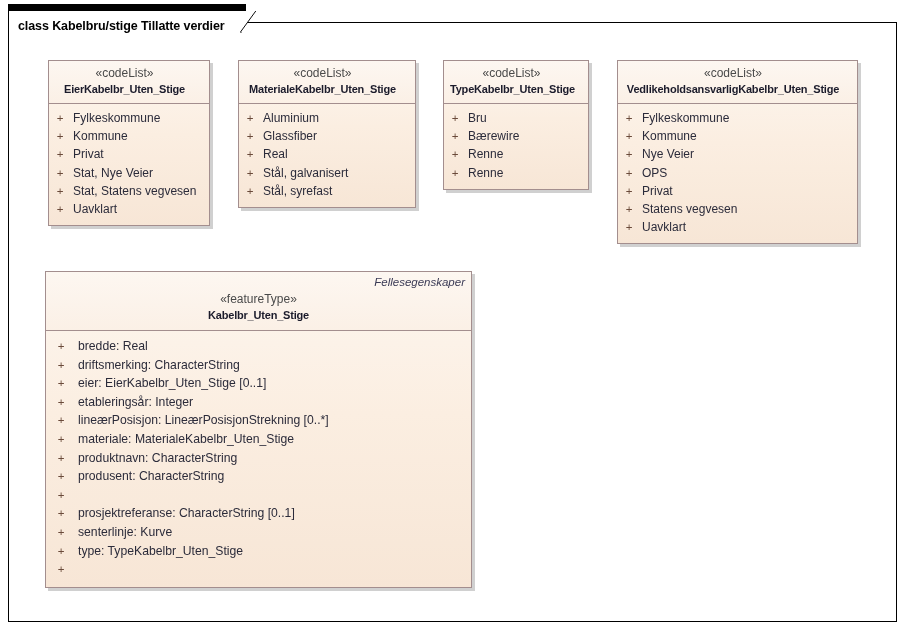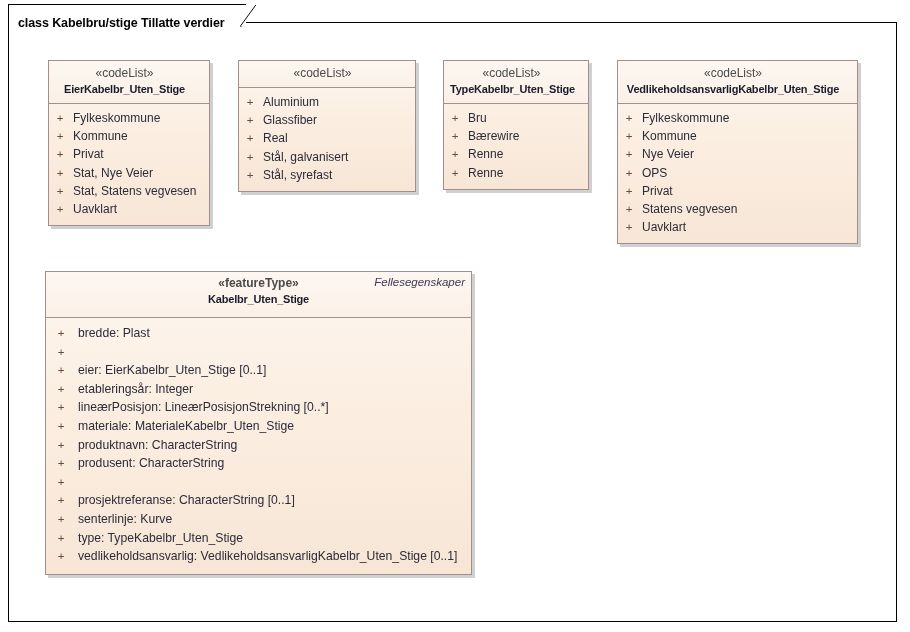--- a/index.html
+++ b/index.html
@@ -15,21 +15,21 @@
     position:absolute;left:8px;top:22px;width:889px;height:600px;
     border:1px solid #000;box-sizing:border-box;background:transparent;
   }
   .frame-tab{
     position:absolute;left:8px;top:4px;height:22px;
     box-sizing:border-box;background:#fff;
     z-index:3;
   }
   .frame-tab .tabbody{
     position:relative;height:22px;box-sizing:border-box;
-    border-top:1px solid #000000;border-left:1px solid #000;
+    border-top:7px solid #000000;border-left:1px solid #000;
     background:#fff;
     padding:15px 0 0 9px;
     display:flex;align-items:center;
   }
   .frame-tab .tabtext{
     font-size:12.5px;font-weight:bold;color:#000;white-space:nowrap;
     letter-spacing:-0.1px;padding-right:6px;
   }
   
   .tab-diag{
@@ -73,21 +73,21 @@
   .atxt{padding-left:2px;}
 
   
   #box-eier      {left:48px; top:60px;  width:162px;}
   #box-materiale {left:238px;top:60px;  width:178px;}
   #box-type      {left:443px;top:60px;  width:146px;}
   #box-vedlike   {left:617px;top:60px;  width:241px;}
   #box-feature   {left:45px; top:271px; width:427px;}
 
   #box-feature .hdr{padding:4px 6px 7px 6px;min-height:46px;}
-  #box-feature .stereo{font-weight:bold;}
+  #box-feature .stereo{margin-top:16px;}
   #box-feature .attrs{padding:6px 0 8px 0;}
   #box-feature .attr{line-height:18.6px;font-size:12.2px;}
   #box-feature .vis{width:30px;flex:0 0 30px;}
 </style>
 </head>
 <body>
 
 <div id="canvas">
 
   <div class="frame"></div>
@@ -132,20 +132,21 @@
       <div class="attr">
           <span class="vis">+</span>
           <span class="atxt">Uavklart</span>
         </div>
     </div>
   </div>
 
   <div class="umlbox" id="box-materiale">
     <div class="hdr">
       <div class="stereo">«codeList»</div>
+      <div class="clsname">MaterialeKabelbr_Uten_Stige</div>
     </div>
     <div class="attrs">
       <div class="attr">
           <span class="vis">+</span>
           <span class="atxt">Aluminium</span>
         </div>
       <div class="attr">
           <span class="vis">+</span>
           <span class="atxt">Glassfiber</span>
         </div>
@@ -228,24 +229,25 @@
 
   <div class="umlbox" id="box-feature">
     <div class="hdr">
       <div class="pkgtag">Fellesegenskaper</div>
       <div class="stereo">«featureType»</div>
       <div class="clsname">Kabelbr_Uten_Stige</div>
     </div>
     <div class="attrs">
       <div class="attr">
           <span class="vis">+</span>
-          <span class="atxt">bredde: Plast</span>
-        </div>
-      <div class="attr">
-          <span class="vis">+</span>
+          <span class="atxt">bredde: Real</span>
+        </div>
+      <div class="attr">
+          <span class="vis">+</span>
+          <span class="atxt">driftsmerking: CharacterString</span>
         </div>
       <div class="attr">
           <span class="vis">+</span>
           <span class="atxt">eier: EierKabelbr_Uten_Stige [0..1]</span>
         </div>
       <div class="attr">
           <span class="vis">+</span>
           <span class="atxt">etableringsår: Integer</span>
         </div>
       <div class="attr">
@@ -274,18 +276,17 @@
       <div class="attr">
           <span class="vis">+</span>
           <span class="atxt">senterlinje: Kurve</span>
         </div>
       <div class="attr">
           <span class="vis">+</span>
           <span class="atxt">type: TypeKabelbr_Uten_Stige</span>
         </div>
       <div class="attr">
           <span class="vis">+</span>
-          <span class="atxt">vedlikeholdsansvarlig: VedlikeholdsansvarligKabelbr_Uten_Stige [0..1]</span>
         </div>
     </div>
   </div>
 
 </div>
 
 </body></html>

